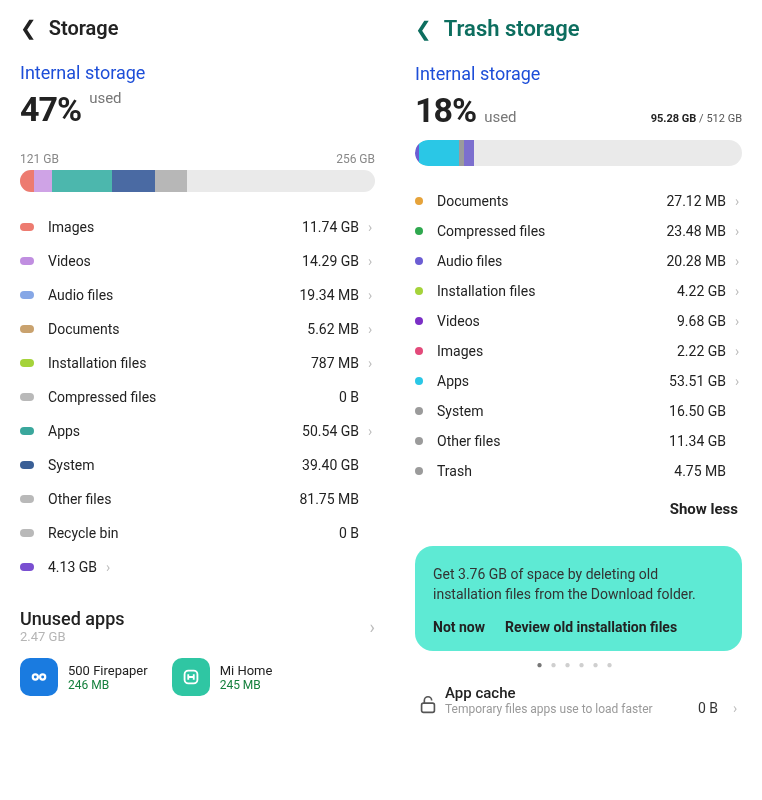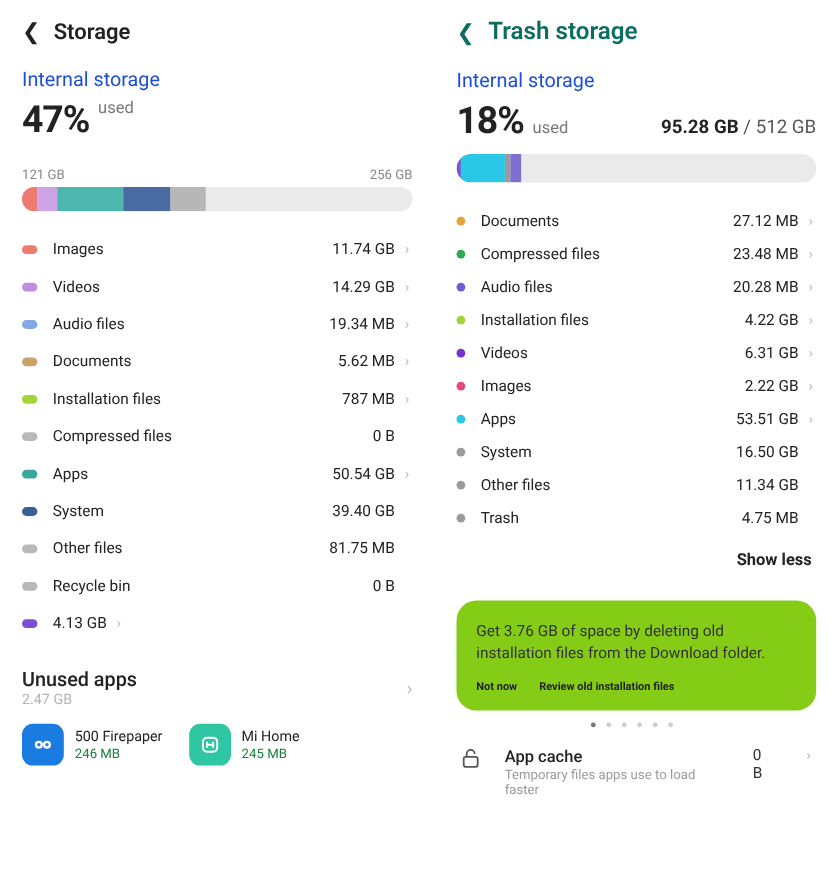--- a/index.html
+++ b/index.html
@@ -18,21 +18,21 @@
   .titlebar { display: flex; align-items: center; gap: 12px; margin-bottom: 22px; }
   .back-arrow { font-size: 20px; line-height: 1; cursor: pointer; }
   .pane-right .back-arrow { color: #0d6e5f; }
   .title { font-size: 20px; font-weight: 600; }
   .pane-right .title { color: #0d6e5f; font-size: 22px; }
   .subhead { font-size: 18px; color: #1d4ed8; margin-bottom: 6px; }
   .pct-row { display: flex; align-items: flex-start; gap: 8px; margin-bottom: 23px; }
   .pct { font-size: 34px; font-weight: 700; letter-spacing: -1px; }
   .pct-label { font-size: 15px; color: #777; }
   .pct-right-row { display: flex; align-items: baseline; gap: 8px; margin-bottom: 10px; }
-  .cap-wrap { margin-left: auto; font-size: 17px; color: #555; }
+  .cap-wrap { margin-left: auto; font-size: 11px; color: #555; }
   .cap-wrap .used-gb { font-weight: 700; color: #222; }
   .cap-labels { display: flex; justify-content: space-between; font-size: 12px; color: #888; margin-bottom: 4px; }
   .bar { width: 100%; height: 22px; border-radius: 11px; background: #eaeaea; display: flex; overflow: hidden; margin-bottom: 18px; }
   .seg { height: 100%; }
   .bar-right { height: 26px; border-radius: 13px; margin-bottom: 20px; position: relative; }
   .bar-right .filled { display: flex; height: 100%; width: 18%; overflow: hidden; border-radius: 13px 0 0 13px; }
   .list { }
   .row { display: flex; align-items: center; padding: 9px 0; }
   .pane-right .row { padding: 7px 0; }
   .dot { width: 14px; height: 8px; border-radius: 4px; margin-right: 14px; flex-shrink: 0; }
@@ -46,27 +46,27 @@
   .unused-head { display: flex; align-items: center; }
   .unused-title { font-size: 18px; font-weight: 500; }
   .unused-sub { font-size: 13px; color: #b5b5b5; }
   .unused-chev { margin-left: auto; color: #bdbdbd; font-size: 18px; }
   .apps-row { display: flex; gap: 24px; margin-top: 14px; }
   .app { display: flex; align-items: center; gap: 10px; }
   .app-icon { width: 38px; height: 38px; border-radius: 10px; display: flex; align-items: center; justify-content: center; }
   .app-icon svg { width: 22px; height: 22px; }
   .app-name { font-size: 13px; }
   .app-size { font-size: 12px; color: #15803d; }
-  .card { background: #84cc16; border-radius: 18px; padding: 18px 18px 16px 18px; margin-top: 18px; }
+  .card { background: #5eead4; border-radius: 18px; padding: 18px 18px 16px 18px; margin-top: 18px; }
   .card-msg { font-size: 14px; color: #333; line-height: 1.45; margin-bottom: 14px; }
-  .card-actions { display: flex; gap: 20px; font-weight: 700; font-size: 10px; }
+  .card-actions { display: flex; gap: 20px; font-weight: 700; font-size: 14px; }
   .card-actions span { cursor: pointer; }
   .dots { text-align: center; letter-spacing: 8px; color: #cfcfcf; font-size: 10px; padding: 8px 0 6px; }
   .dots .active { color: #777; }
-  .cache-row { display: flex; align-items: flex-start; gap: 20px; padding: 8px 2px; }
+  .cache-row { display: flex; align-items: flex-end; gap: 6px; padding: 8px 2px; }
   .cache-icon { width: 22px; height: 22px; color: #555; }
   .cache-title { font-size: 15px; font-weight: 500; }
   .cache-sub { font-size: 12px; color: #9a9a9a; }
   .cache-val { margin-left: auto; font-size: 14px; color: #333; margin-right: 6px; }
 </style>
 </head>
 <body>
 
 <div class="pane pane-left">
   <div class="titlebar">
@@ -243,21 +243,21 @@
       </div>
       <div class="row">
         <span class="dot" style="background: rgb(165, 211, 58);"></span>
         <span class="row-label">Installation files</span>
         <span class="row-val">4.22 GB</span>
         <span class="chev">›</span>
       </div>
       <div class="row">
         <span class="dot" style="background: rgb(123, 47, 198);"></span>
         <span class="row-label">Videos</span>
-        <span class="row-val">6.31 GB</span>
+        <span class="row-val">9.68 GB</span>
         <span class="chev">›</span>
       </div>
       <div class="row">
         <span class="dot" style="background: rgb(227, 74, 122);"></span>
         <span class="row-label">Images</span>
         <span class="row-val">2.22 GB</span>
         <span class="chev">›</span>
       </div>
       <div class="row">
         <span class="dot" style="background: rgb(42, 199, 230);"></span>

